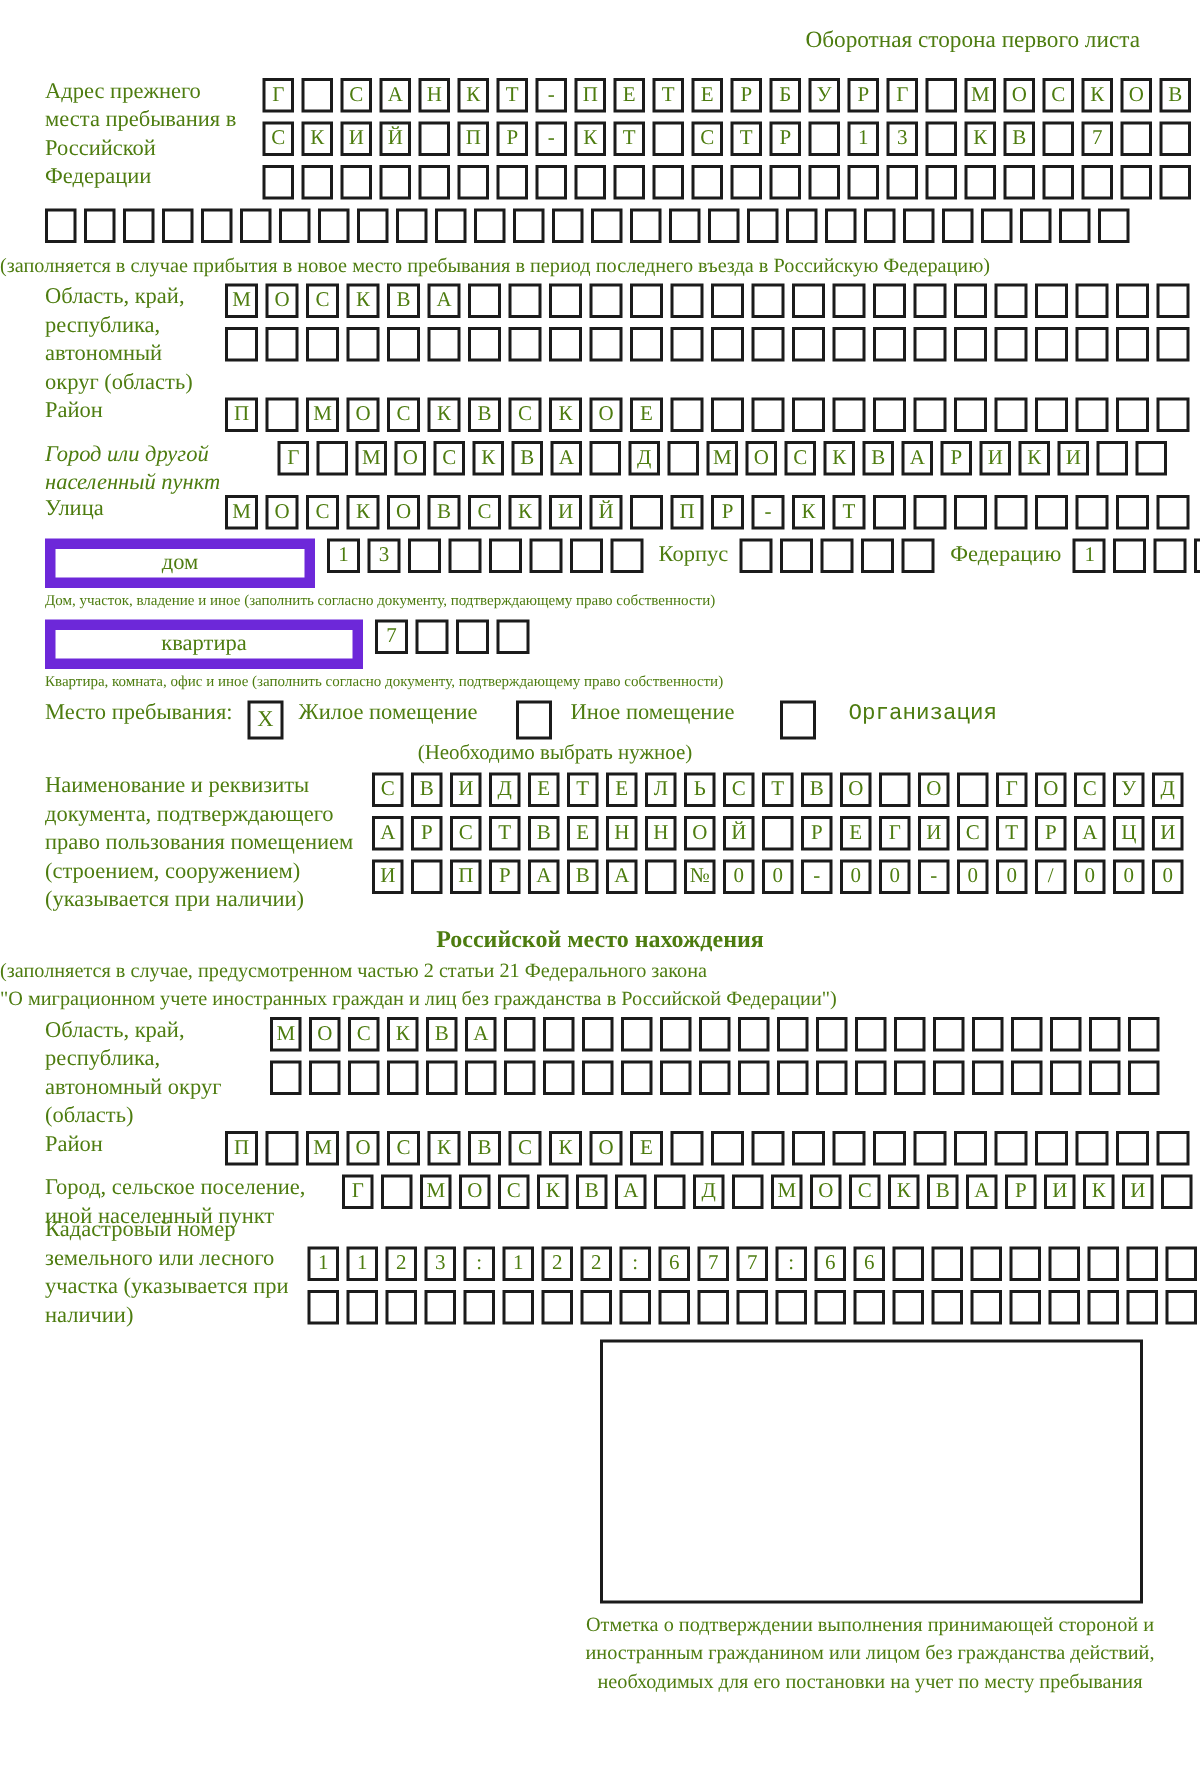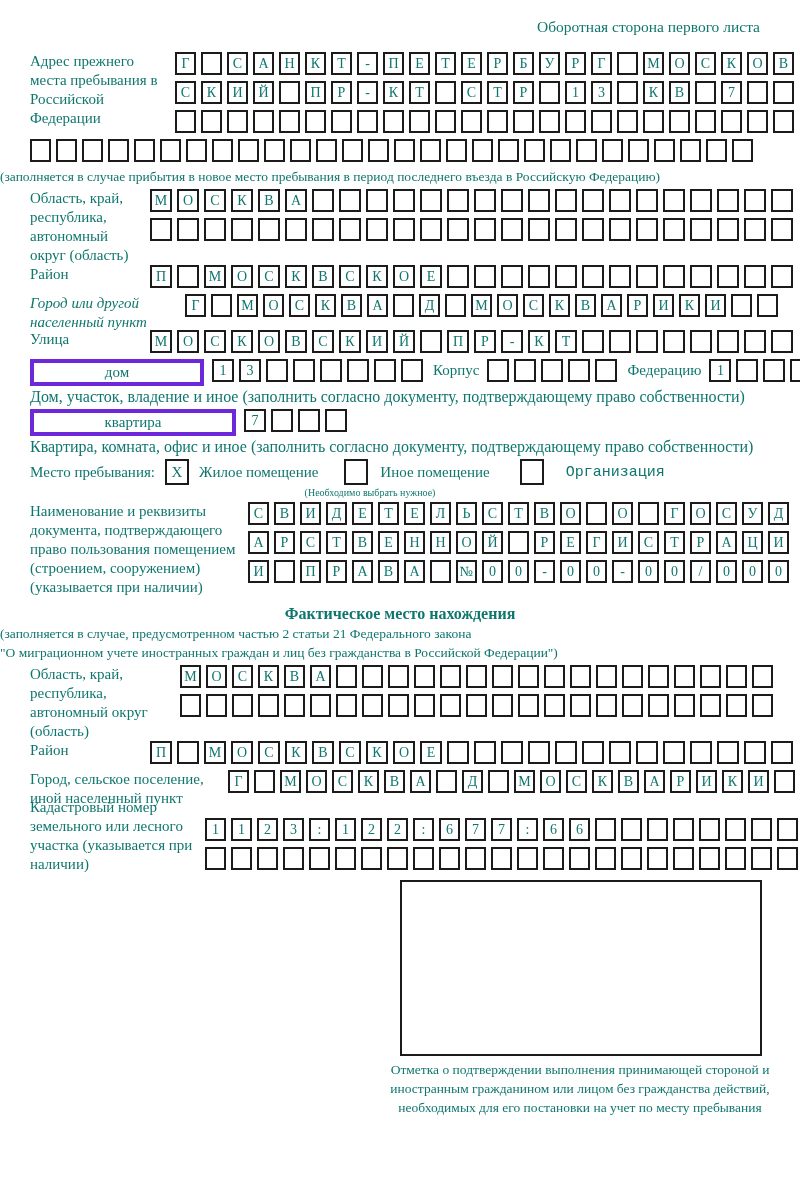--- a/index.html
+++ b/index.html
@@ -1,37 +1,37 @@
 <!DOCTYPE html>
 <html><head>
 <meta charset="utf-8">
 <style>
   html,body{margin:0;padding:0;background:#fff;}
   .page{position:relative;width:800px;height:1180px;background:#fff;overflow:hidden;
-        font-family:"Liberation Serif",serif;color:#0f766e;}
+        font-family:"Liberation Serif",serif;color:#4d7c0f;}
   .title{padding:18px 40px 0 0;text-align:right;font-size:15.5px;}
   .ml30{margin-left:30px;}
   .flex{display:flex;align-items:flex-start;}
   .col{display:flex;flex-direction:column;}
   .flabel{flex:none;font-size:15px;line-height:19px;}
   .cells{display:flex;gap:5px;margin-bottom:6px;}
   .cell{flex:none;width:18px;height:19px;border:2px solid #1b1b1b;text-align:center;
         font-size:14px;line-height:19px;background:#fff;}
   .narrow .cell{width:17px;}
   .h2{text-align:center;font-weight:bold;font-size:16px;margin:4px 0 2px 0;}
   .note{font-size:13.5px;text-align:left;margin:2px 0 4px 0;line-height:17px;}
-  .note-left{font-size:16px;text-align:left;margin:0 0 4px 30px;line-height:17px;}
+  .note-left{font-size:10px;text-align:left;margin:0 0 4px 30px;line-height:17px;}
   .frow{display:flex;align-items:flex-start;margin-left:30px;}
-  .labelbox{flex:none;border:4px solid #6d28d9;height:19px;line-height:19px;text-align:center;
+  .labelbox{flex:none;border:7px solid #6d28d9;height:19px;line-height:19px;text-align:center;
         font-size:15px;margin-right:8px;background:#fff;}
   .inlbl{flex:none;font-size:15px;line-height:23px;margin:0 8px 0 10px;}
-  .stay-row{display:flex;align-items:center;height:26px;margin:2px 0 0 30px;font-size:15px;}
+  .stay-row{display:flex;align-items:flex-start;height:26px;margin:2px 0 0 30px;font-size:15px;}
   .chk{flex:none;width:20px;height:22px;border:2px solid #1b1b1b;text-align:center;
         font-size:15px;line-height:22px;background:#fff;}
-  .stay-note{width:740px;text-align:center;font-size:10px;margin:2px 0 4px 0;}
+  .stay-note{width:740px;text-align:center;font-size:14px;margin:2px 0 4px 0;}
   .stamp-box{margin:4px 0 0 400px;width:358px;height:172px;border:2px solid #1b1b1b;background:#fff;}
   .stamp-caption{margin:4px 0 0 350px;width:460px;text-align:center;font-size:13.5px;line-height:19px;}
   .pt20{padding-top:20px;}
 </style>
 </head>
 <body>
 
 <div class="page">
 
   <div class="title">Оборотная сторона первого листа</div>
@@ -419,21 +419,21 @@
           <span class="cell">0</span>
           <span class="cell">0</span>
           <span class="cell">/</span>
           <span class="cell">0</span>
           <span class="cell">0</span>
           <span class="cell">0</span>
         </div>
     </div>
   </div>
 
-  <div class="h2" style="margin-top:8px;">Фактическое место нахождения</div>
+  <div class="h2" style="margin-top:8px;">Российской место нахождения</div>
   <div class="note" style="margin-bottom:0;">(заполняется в случае, предусмотренном частью 2 статьи 21 Федерального закона</div>
   <div class="note">"О миграционном учете иностранных граждан и лиц без гражданства в Российской Федерации")</div>
 
   <div class="frow" style="height:76px;">
     <div class="flabel" style="width:142px;margin-right:8px;">Область, край, республика, автономный округ (область)</div>
     <div class="col">
       <div class="cells narrow">
           <span class="cell">М</span>
           <span class="cell">О</span>
           <span class="cell">С</span>

